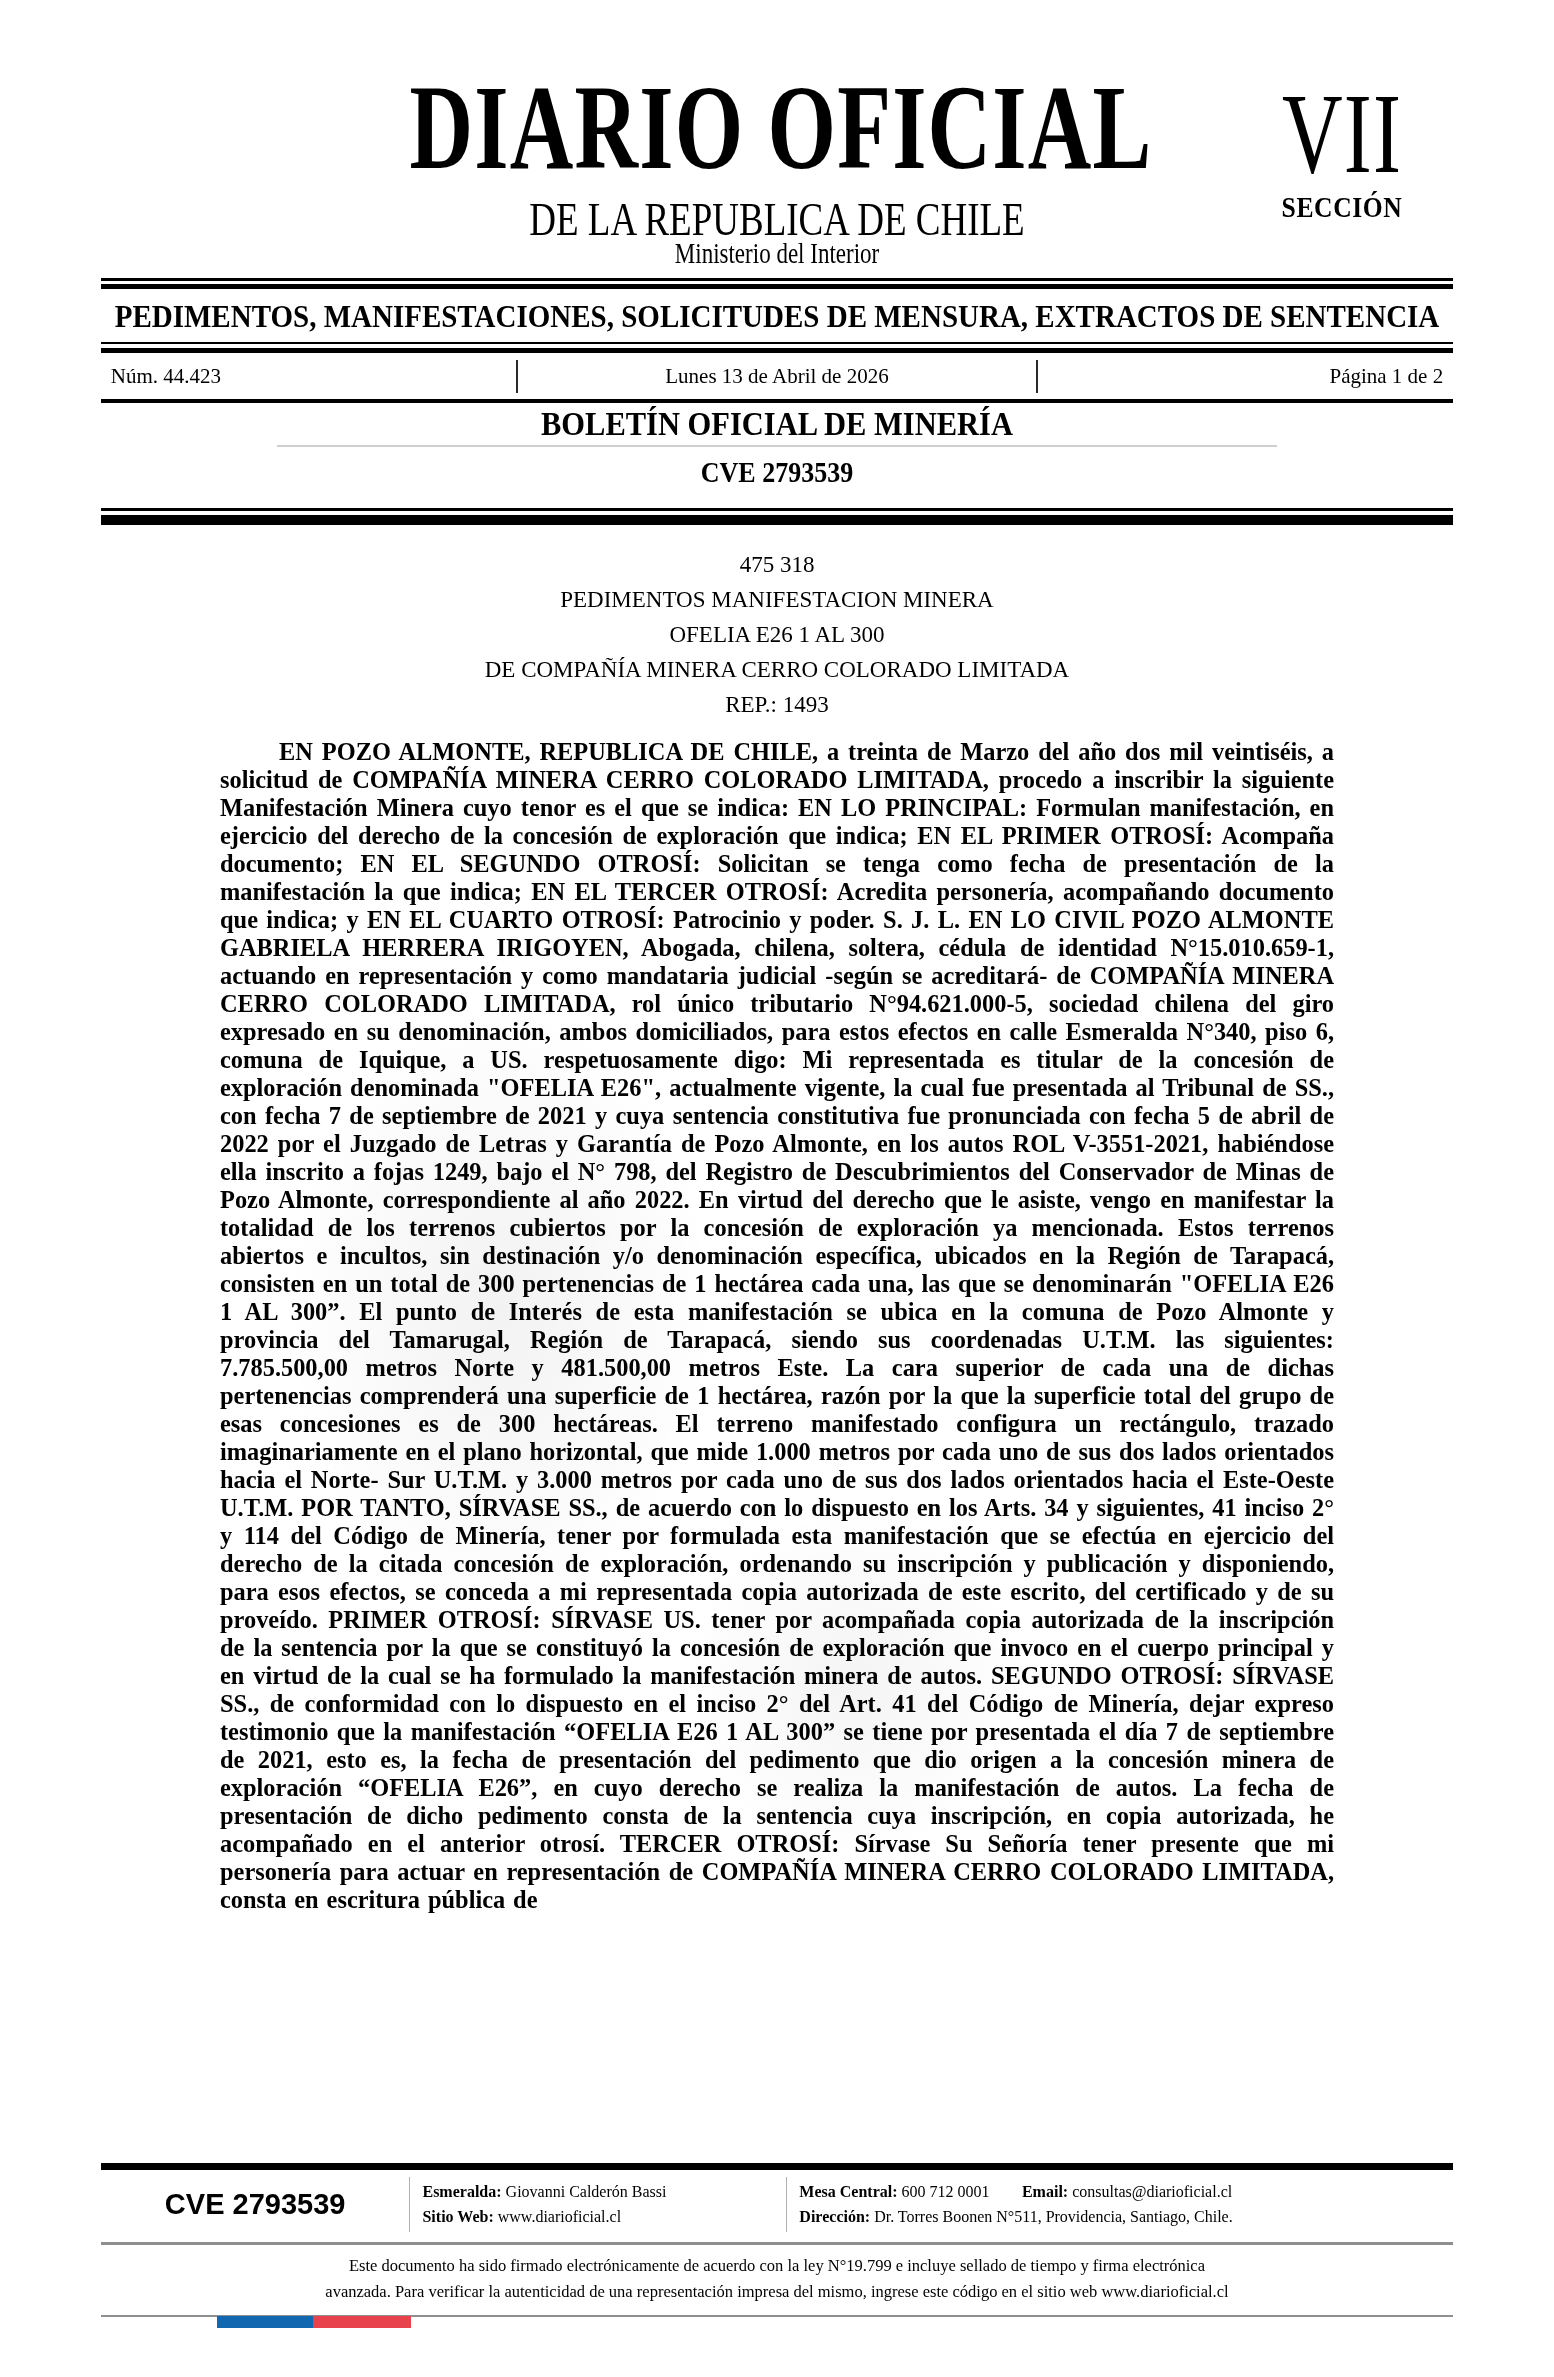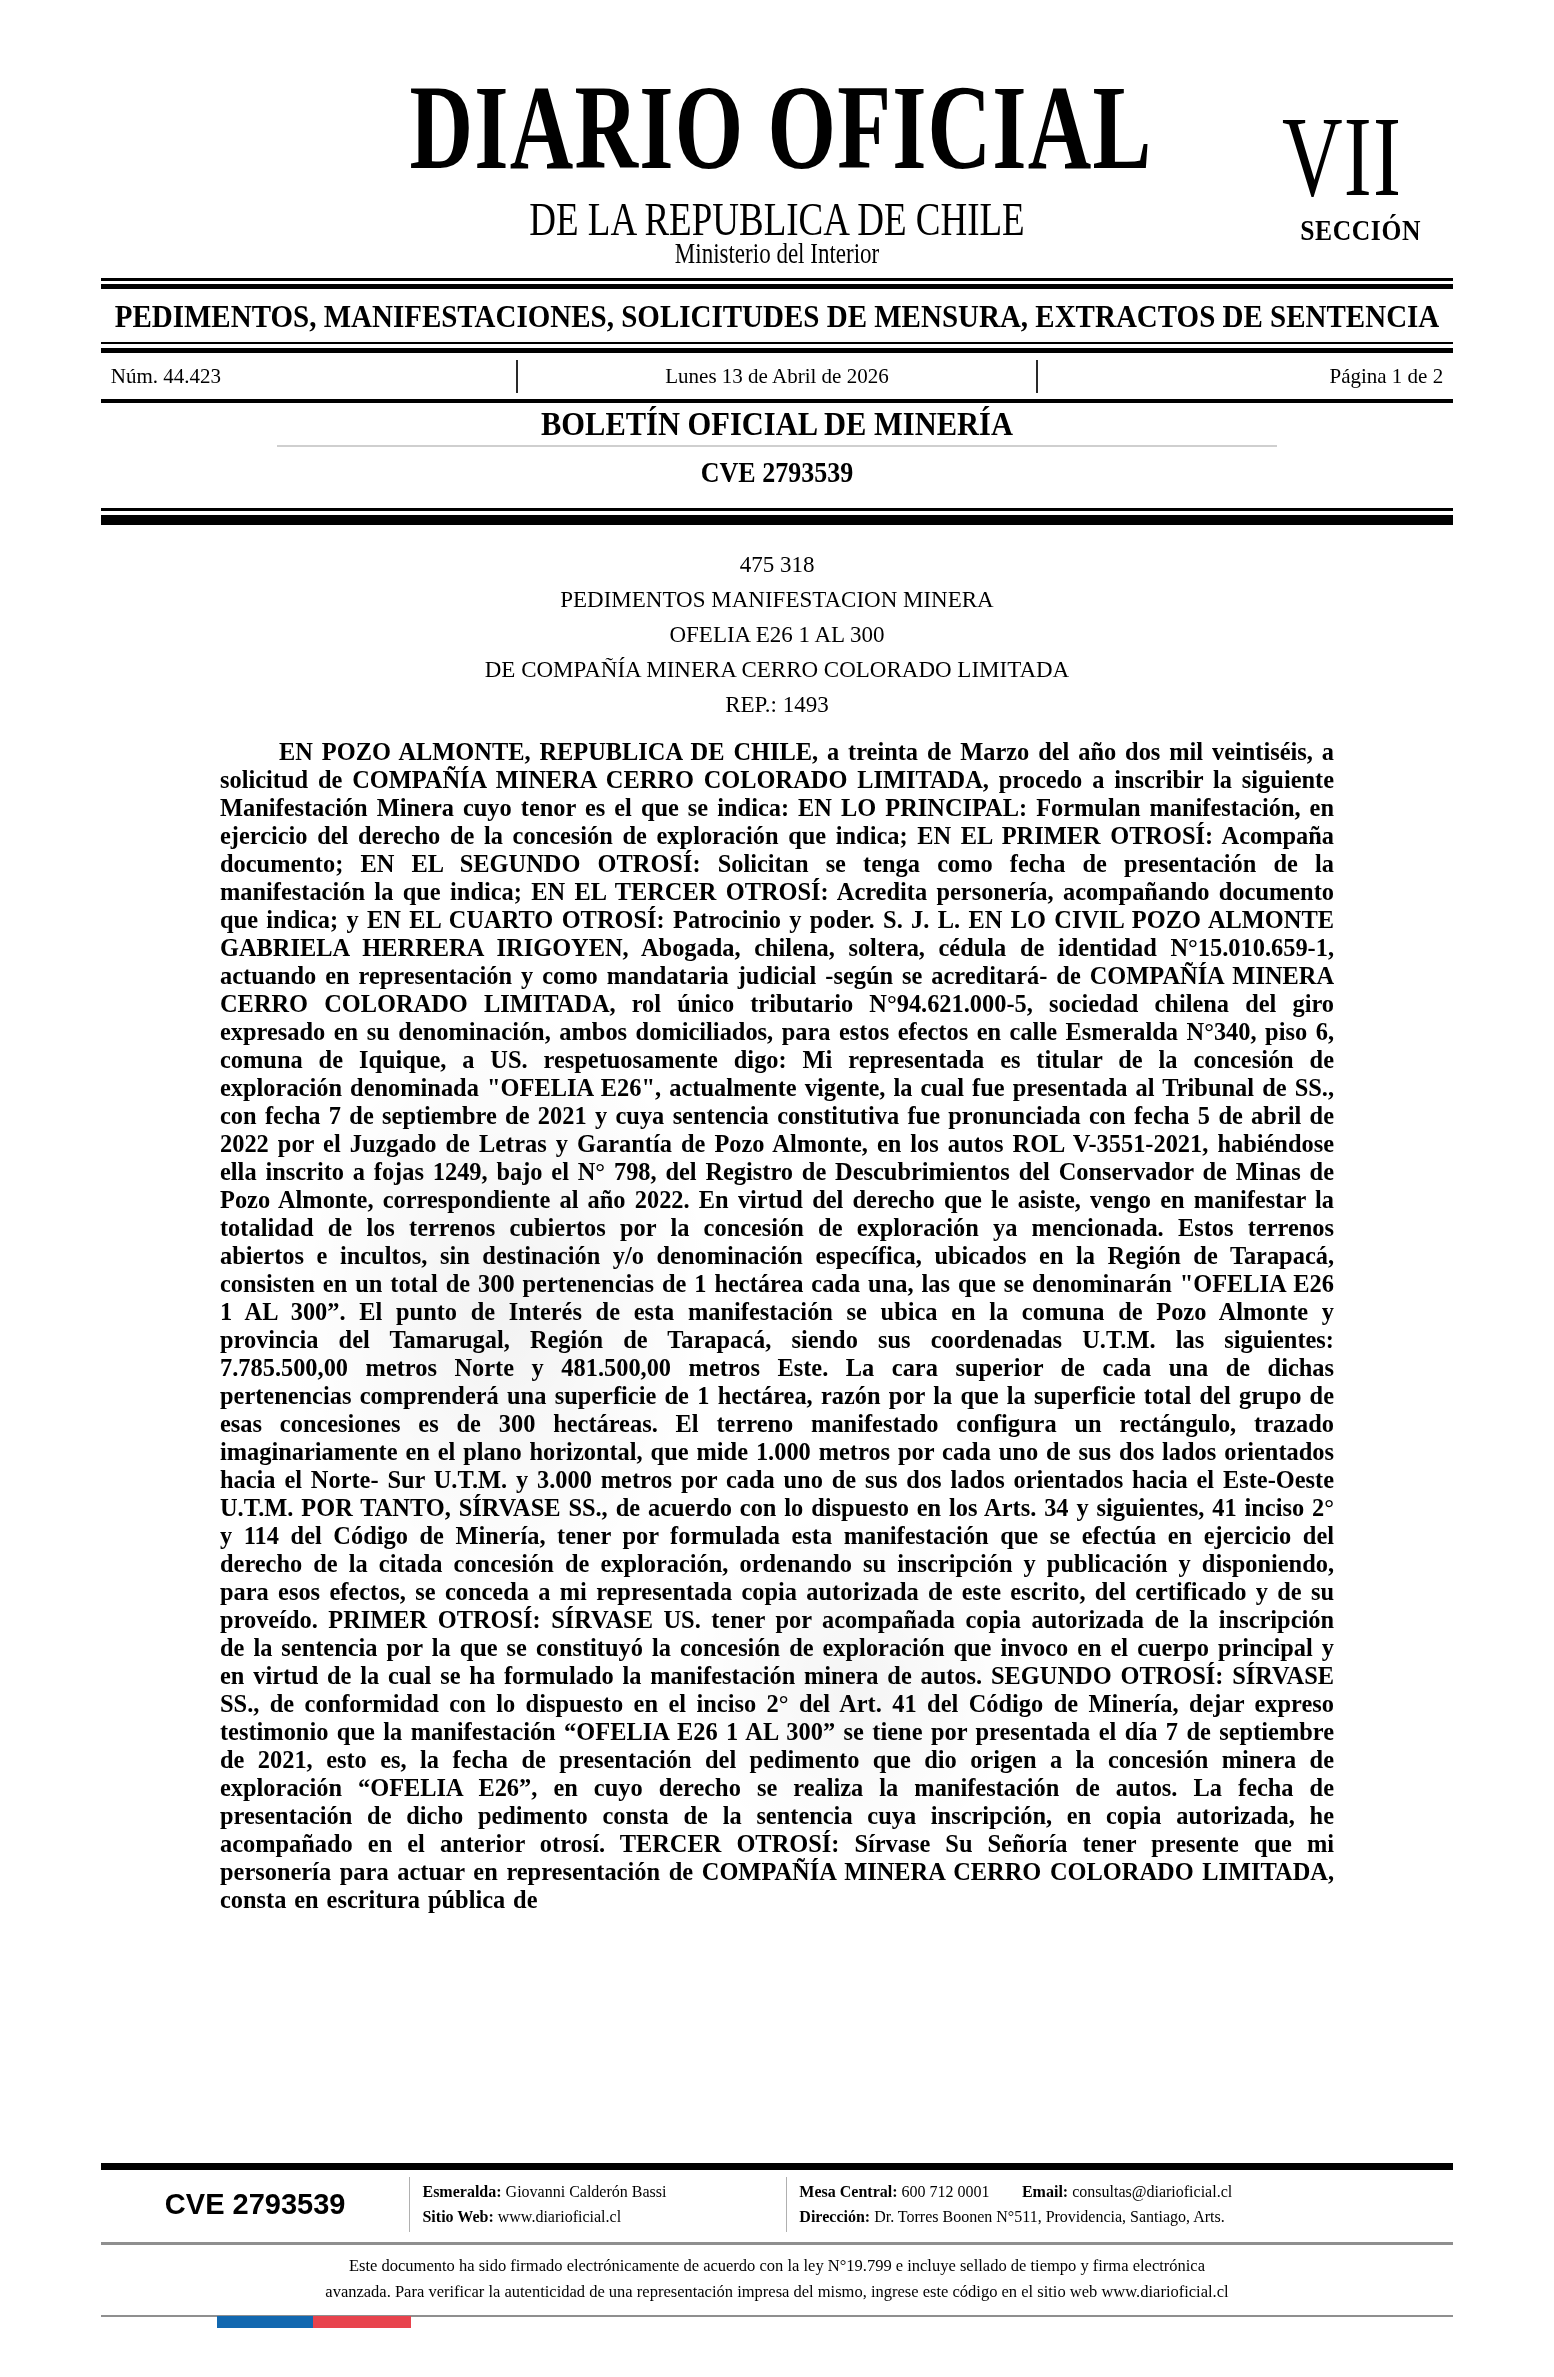--- a/index.html
+++ b/index.html
@@ -27,21 +27,21 @@
   .mast-title { position:absolute; top:63px; left:4px; width:100%; height:128px;
                 display:flex; align-items:center; justify-content:center; }
   .mast-title span { display:inline-block; font-weight:bold; font-size:88px;
                      letter-spacing:1.2px; transform:scaleY(1.38); white-space:nowrap; }
   .mast-sub { position:absolute; top:199px; left:0; width:100%; height:40px;
               display:flex; align-items:center; justify-content:center; }
   .mast-sub span { display:inline-block; font-size:37px; transform:scaleY(1.28); white-space:nowrap; }
   .mast-min { position:absolute; top:239px; left:0; width:100%; height:30.5px;
               display:flex; align-items:center; justify-content:center; }
   .mast-min span { display:inline-block; font-size:23px; transform:scaleY(1.25); }
-  .section-block { position:absolute; right:32px; top:107px; width:158px; text-align:right; }
+  .section-block { position:absolute; right:32px; top:84px; width:158px; text-align:center; }
   .sec-roman { height:98px; display:flex; align-items:center; justify-content:center; }
   .sec-roman span { display:inline-block; font-size:84px; transform:scaleY(1.35); letter-spacing:1.2px; }
   .sec-word { margin-top:11px; }
   .sec-word span { display:inline-block; font-weight:bold; font-size:25.6px; transform:scaleY(1.15); letter-spacing:0.6px; }
 
   
   .r-thin  { height:2.4px; background:#000; }
   .r-thick { height:4.9px; background:#000; }
   .r-gap6  { height:3.7px; }
   .r-gap8  { height:4.9px; }
@@ -196,21 +196,21 @@
       <div class="f-cell f-mesa">
         <div class="f-line">
           <span class="f-label">Mesa Central:</span>
           <span>600 712 0001</span>
           <span class="f-gap"></span>
           <span class="f-label">Email:</span>
           <span>consultas@diarioficial.cl</span>
         </div>
         <div class="f-line">
           <span class="f-label">Dirección:</span>
-          <span>Dr. Torres Boonen N°511, Providencia, Santiago, Arts.</span>
+          <span>Dr. Torres Boonen N°511, Providencia, Santiago, Chile.</span>
         </div>
       </div>
     </div>
     <div class="f-gray"></div>
     <div class="f-fine">
       <div>Este documento ha sido firmado electrónicamente de acuerdo con la ley N°19.799 e incluye sellado de tiempo y firma electrónica</div>
       <div>avanzada. Para verificar la autenticidad de una representación impresa del mismo, ingrese este código en el sitio web www.diarioficial.cl</div>
     </div>
     <div class="f-flagline">
       <div class="f-hair"></div>

